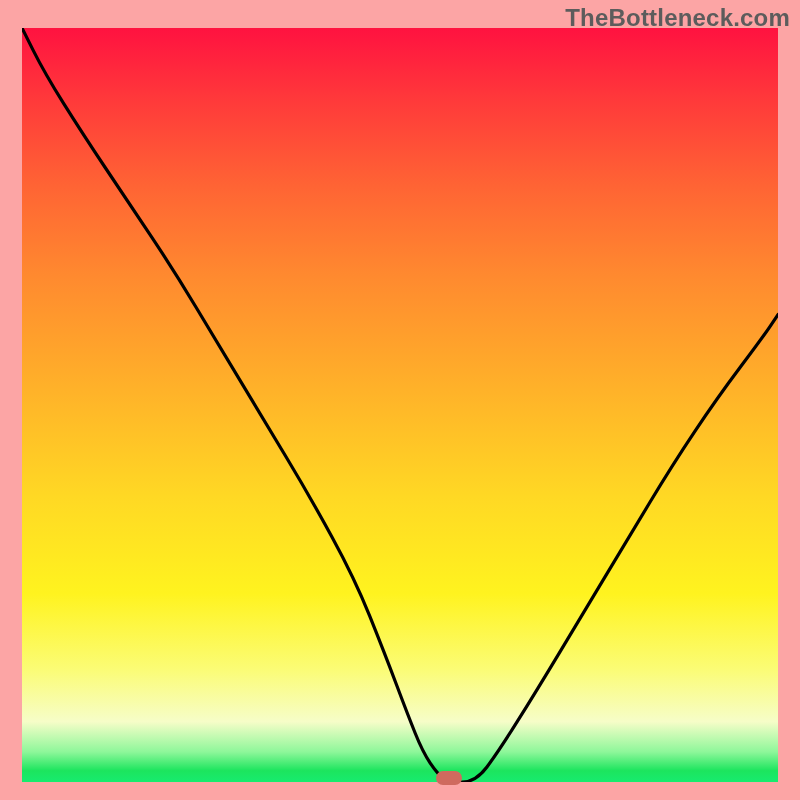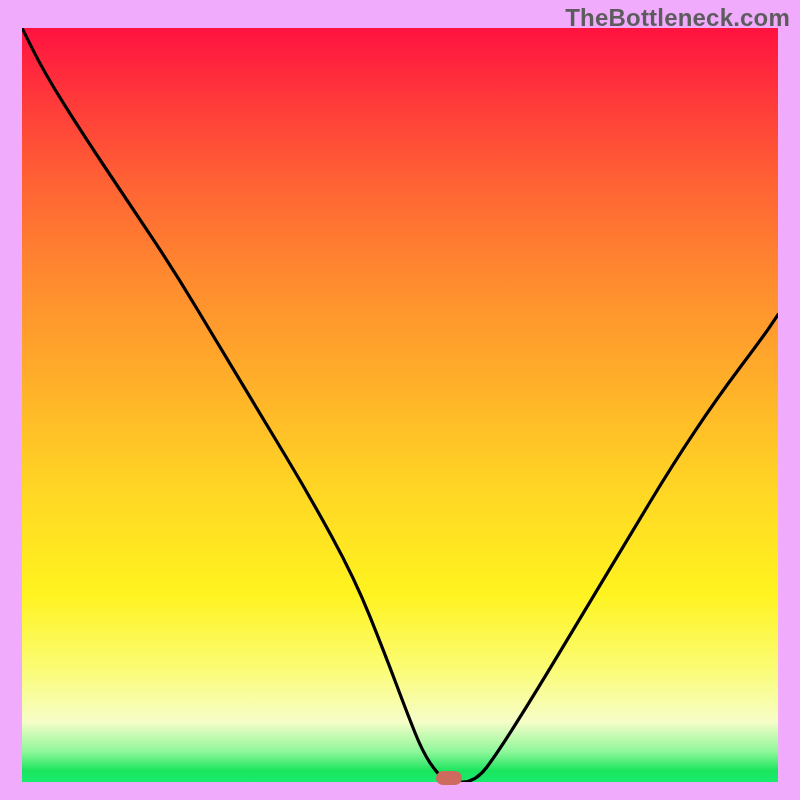--- a/index.html
+++ b/index.html
@@ -8,21 +8,21 @@
     width: 800px;
     height: 800px;
     background: #000;
     font-family: Arial, Helvetica, sans-serif;
     overflow: hidden;
   }
   .frame {
     position: relative;
     width: 800px;
     height: 800px;
-    background: #f0abfc;
+    background: #fca5a5;
   }
   .watermark {
     position: absolute;
     top: 4px;
     right: 10px;
     color: #5c5c5c;
     font-size: 24px;
     font-weight: 600;
     letter-spacing: 0.2px;
     z-index: 30;

